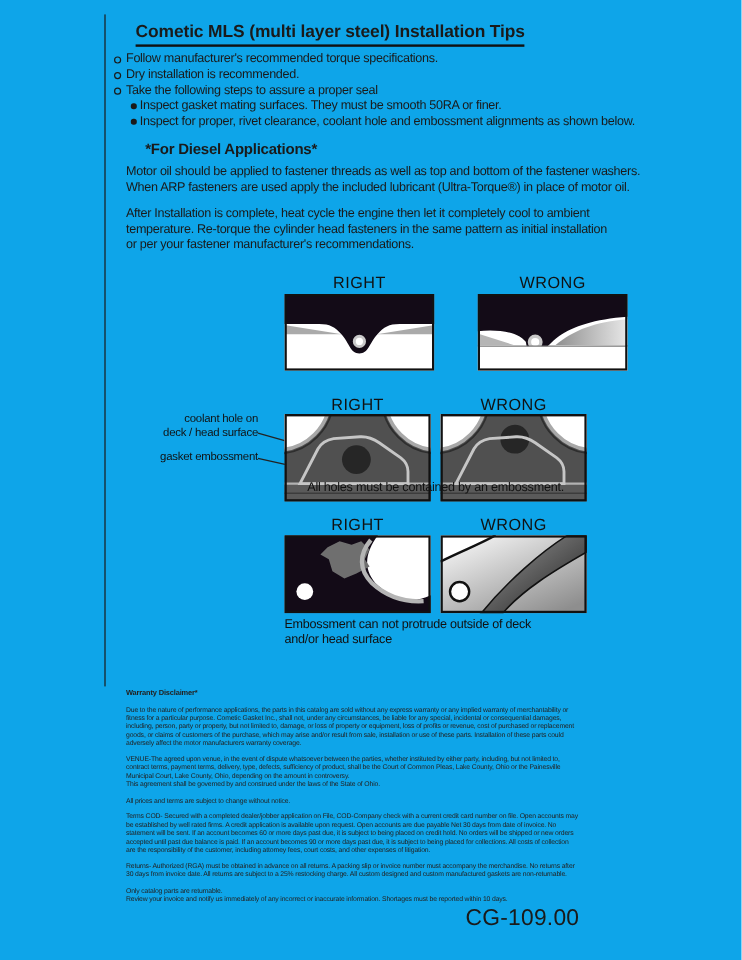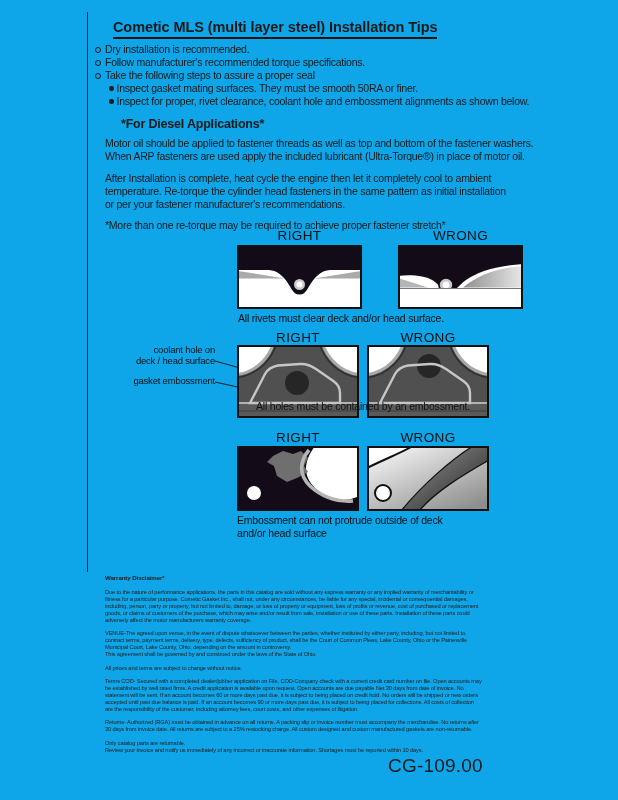--- a/index.html
+++ b/index.html
@@ -35,25 +35,25 @@
 
 <div class="page">
 
   <div class="rule-v"></div>
 
   <div class="title">Cometic MLS (multi layer steel) Installation Tips</div>
 
   <div class="tips">
     <div class="tip">
       <span class="marker-o"></span>
-      <span>Dry installation is recommended.</span>
+      <span>Follow manufacturer's recommended torque specifications.</span>
     </div>
     <div class="tip">
       <span class="marker-o"></span>
-      <span>Follow manufacturer's recommended torque specifications.</span>
+      <span>Dry installation is recommended.</span>
     </div>
     <div class="tip">
       <span class="marker-o"></span>
       <span>Take the following steps to assure a proper seal</span>
     </div>
     <div class="tip sub">
       <span class="marker-dot"></span>
       <span>Inspect gasket mating surfaces.  They must be smooth 50RA or finer.</span>
     </div>
     <div class="tip sub">
@@ -62,21 +62,20 @@
     </div>
   </div>
 
   <div class="diesel">
     <h3>*For Diesel Applications*</h3>
     <p>Motor oil should be applied to fastener threads as well as top and bottom of the fastener washers.
 When ARP fasteners are used apply the included lubricant (Ultra-Torque®) in place of motor oil.</p>
     <p>After Installation is complete, heat cycle the engine then let it completely cool to ambient
 temperature. Re-torque the cylinder head fasteners in the same pattern as initial installation
 or per your fastener manufacturer's recommendations.</p>
-    <p>*More than one re-torque may be required to achieve proper fastener stretch*</p>
   </div>
 
   <div class="rw-label" style="left:237px;top:228px;width:125px;">RIGHT</div>
   <div class="rw-label" style="left:398px;top:228px;width:125px;">WRONG</div>
 
   <svg class="panel" style="left:237px;top:245px;" width="125" height="64" viewBox="0 0 125 64">
     <rect width="125" height="64" fill="#ffffff"></rect>
     <polygon points="1,26 48,33.5 1,33.5" fill="#aaaaaa"></polygon>
     <polygon points="124,26 77,33.5 124,33.5" fill="#aaaaaa"></polygon>
     <path d="M0,0 H125 V25 H96 C87,25 83,27.5 77.5,33.5 C70.5,41.5 70,49.5 62.5,49.5 C55,49.5 54.5,41.5 47.5,33.5 C42,27.5 38,25 29,25 H0 Z" fill="#130b17"></path>
@@ -96,21 +95,20 @@
     <path d="M125,21 C98,23 80,30 65,42.5 L125,42.5 Z" fill="url(#gw1)"></path>
     <polygon points="0,33 30,42.5 0,42.5" fill="#b5b5b5"></polygon>
     <path d="M0,0 H125 V19 C97,21 80,27 68,35 C60,40.5 59,46 51,46 C43,46 42,40 35,35.5 C27,30.5 12,29.5 0,31 Z" fill="#130b17"></path>
     <circle cx="48" cy="40" r="7" fill="#c9c9c9" stroke="#130b17" stroke-width="1.6"></circle>
     <circle cx="48" cy="40" r="3.4" fill="#ffffff"></circle>
     <rect x="0" y="43.5" width="125" height="20.5" fill="#ffffff"></rect>
     <line x1="0" y1="43.5" x2="125" y2="43.5" stroke="#777777" stroke-width="1"></line>
     <rect x="1" y="1" width="123" height="62" fill="none" stroke="#111111" stroke-width="2"></rect>
   </svg>
 
-  <div class="caption" style="left:238px;top:312px;">All rivets must clear deck and/or head surface.</div>
 
   <div class="rw-label" style="left:237px;top:330px;width:122px;">RIGHT</div>
   <div class="rw-label" style="left:367px;top:330px;width:122px;">WRONG</div>
 
   <div class="diagram-label" style="left:105px;top:345px;width:110px;">coolant hole on
 deck / head surface</div>
   <div class="diagram-label" style="left:105px;top:376px;width:110px;">gasket embossment</div>
 
   <svg class="pointers" width="390" height="95" viewBox="0 0 390 95">
     <line x1="110" y1="33" x2="192" y2="56" stroke="#222222" stroke-width="1"></line>

